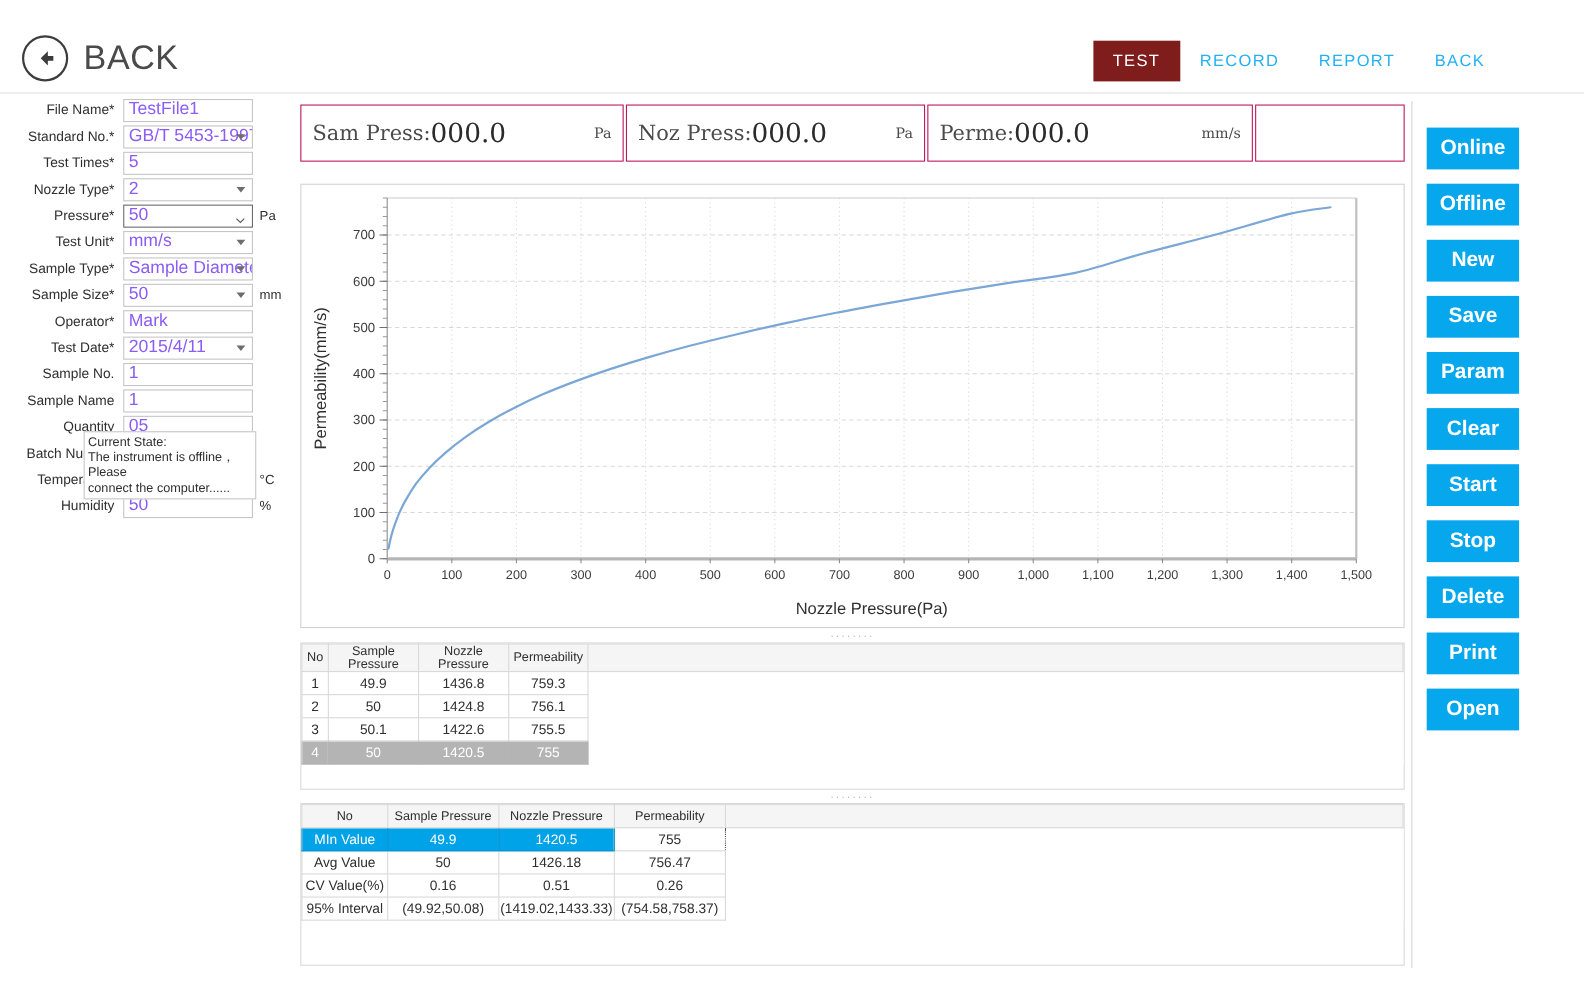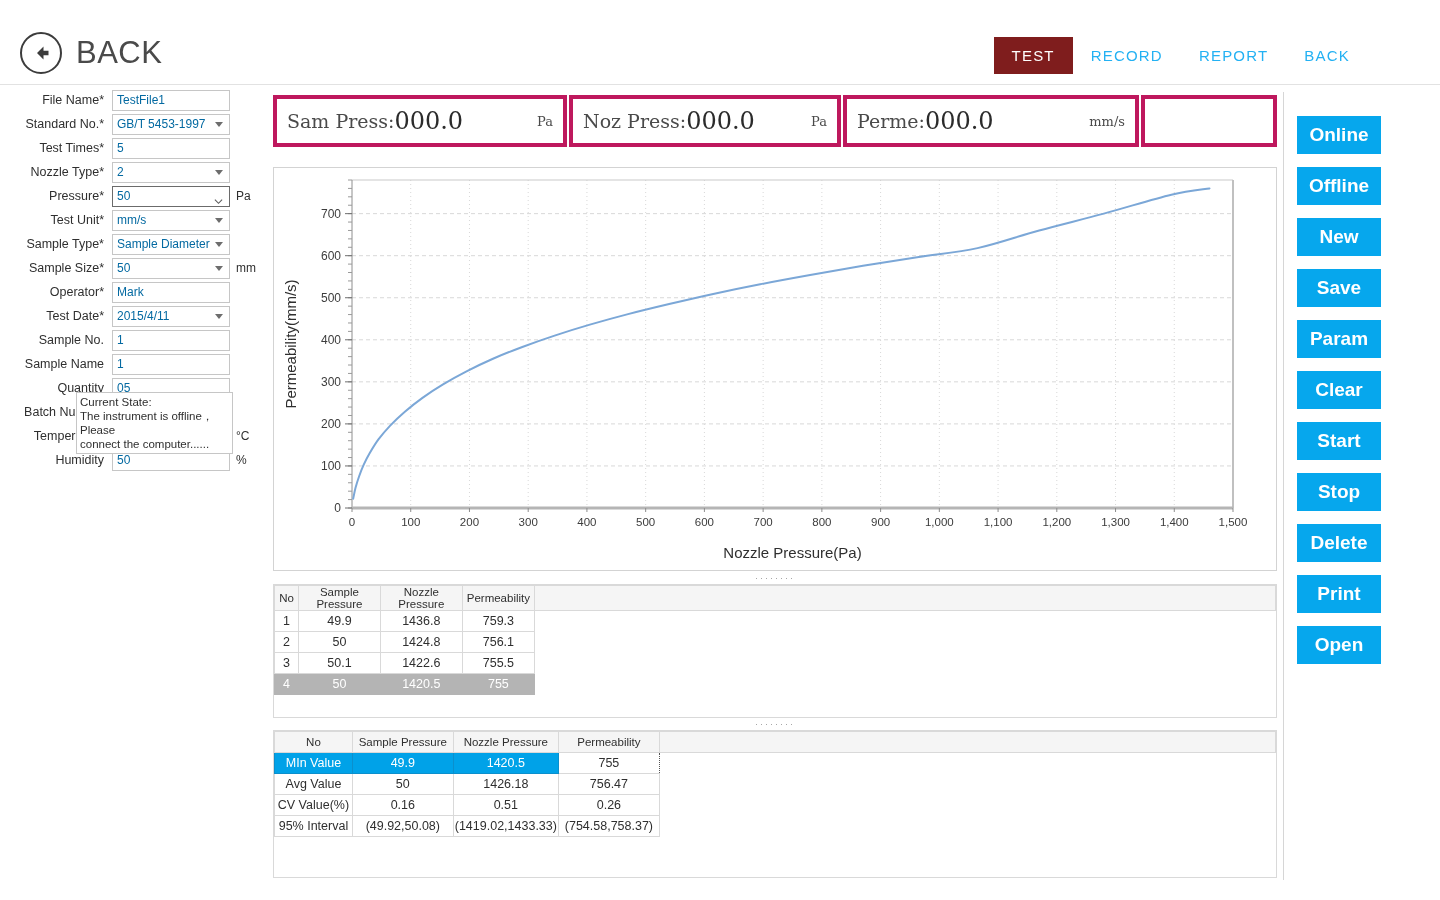--- a/index.html
+++ b/index.html
@@ -54,21 +54,21 @@
     width: 112px; text-align: right; padding-right: 8px;
     font-size: 12.5px; color: #2f2f2f; white-space: nowrap;
   }
   .fctl {
     position: relative; width: 118px; height: 21px;
     border: 1px solid #c6c6c6; background: #fff;
     display: flex; align-items: center;
   }
   .fctl.focused { border: 1px solid #6b6b6b; }
   .fval {
-    font-size: 12px; color: #0369a1; padding-left: 4px;
+    font-size: 16px; color: #8b5cf6; padding-left: 4px;
     white-space: nowrap; overflow: hidden;
   }
   .caret-tri {
     position: absolute; right: 6px; top: 50%; margin-top: -2px;
     width: 0; height: 0;
     border-left: 4px solid transparent; border-right: 4px solid transparent;
     border-top: 5px solid #6d6d6d;
   }
   .caret-chev {
     position: absolute; right: 6px; top: 50%; margin-top: -4px;
@@ -82,21 +82,21 @@
     width: 157px; min-height: 40px;
     border: 1px solid #c6c6c6; background: #fff;
     font-size: 11.5px; color: #2f2f2f; line-height: 14px;
     padding: 2px 3px;
     margin-left: 36px;
   }
 
   
   .readout {
     position: absolute; top: 95px; height: 52px;
-    border: 4px solid #be185d; background: #fff;
+    border: 1px solid #be185d; background: #fff;
     display: flex; align-items: center;
   }
   .ro-label {
     font-family: "DejaVu Serif", serif;
     font-size: 19px; color: #4a4a4a; padding-left: 10px; white-space: nowrap;
   }
   .ro-value {
     font-family: "DejaVu Serif", serif;
     font-size: 24px; color: #2b2b2b; white-space: nowrap;
   }

